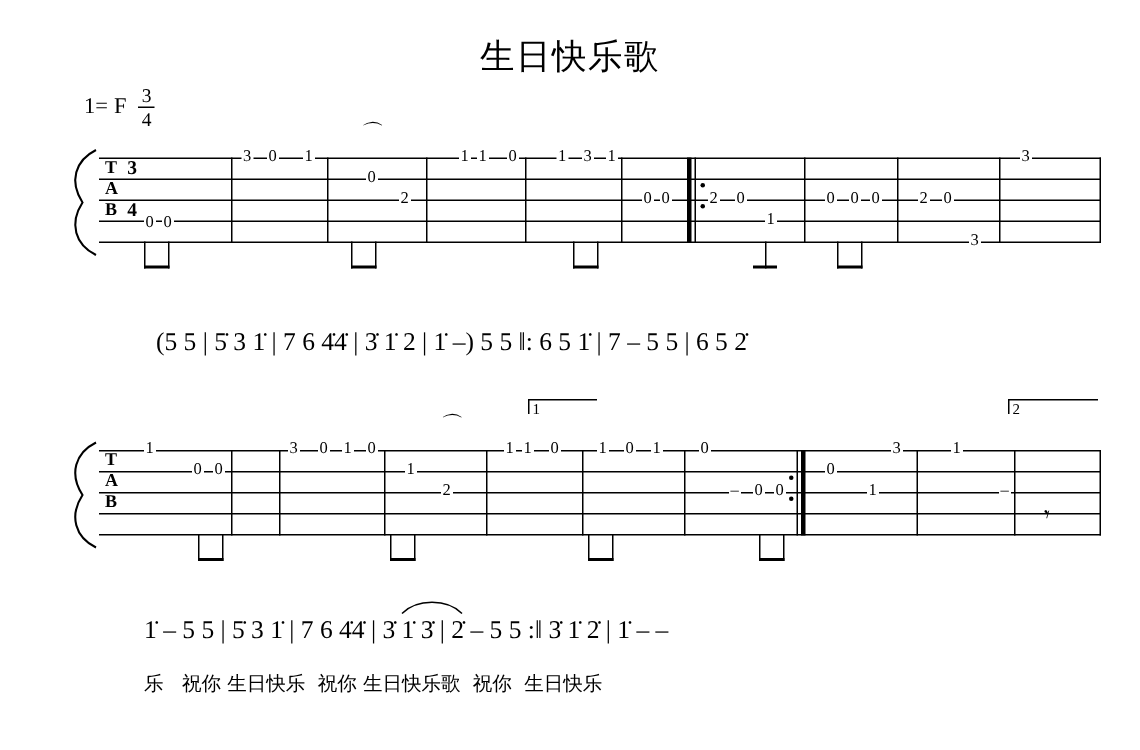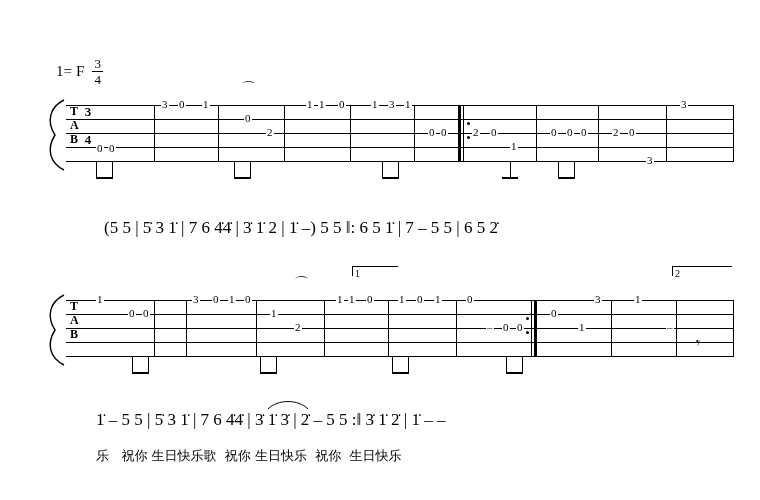--- a/index.html
+++ b/index.html
@@ -210,20 +210,21 @@
   
   .slur {
     position: absolute;
   }
 </style>
 </head>
 <body>
 
 <div class="sheet">
 
+  <div class="title">生日快乐歌</div>
 
   <div class="keysig">
     <span>1=</span>
     <span>F</span>
     <span class="frac">
       <span class="num">3</span>
       <span class="bar"></span>
       <span class="den">4</span>
     </span>
   </div>
@@ -412,19 +413,19 @@
       <div class="stem" style="left:456px; top:56px; height:18px"></div>
       <div class="beam" style="left:440px; top:72px; width:17px"></div>
 
       <div class="flagrest" style="left:630px; top:36px">𝄾</div>
 
       <div class="fermata" style="left:228px; top:-24px">⌒</div>
     </div>
   </div>
 
   <div class="jianpu" id="jianpu-2">1̇ – 5 5 | 5̇ 3 1̇ | 7 6 4̇4̇ | 3̇ 1̇ 3̇ | 2̇ – 5 5 :‖ 3̇ 1̇ 2̇ | 1̇ – –</div>
-  <div class="lyrics" id="lyrics-2">乐   祝你 生日快乐歌  祝你 生日快乐  祝你  生日快乐</div>
+  <div class="lyrics" id="lyrics-2">乐   祝你 生日快乐  祝你 生日快乐歌  祝你  生日快乐</div>
 
   <svg class="slur" style="left:266px; top:398px; width:44px; height:12px" viewBox="0 0 44 12">
     <path d="M2 11 C12 1, 32 1, 42 11" stroke="#000" stroke-width="1" fill="none"></path>
   </svg>
 
 </div>
 
 </body></html>

